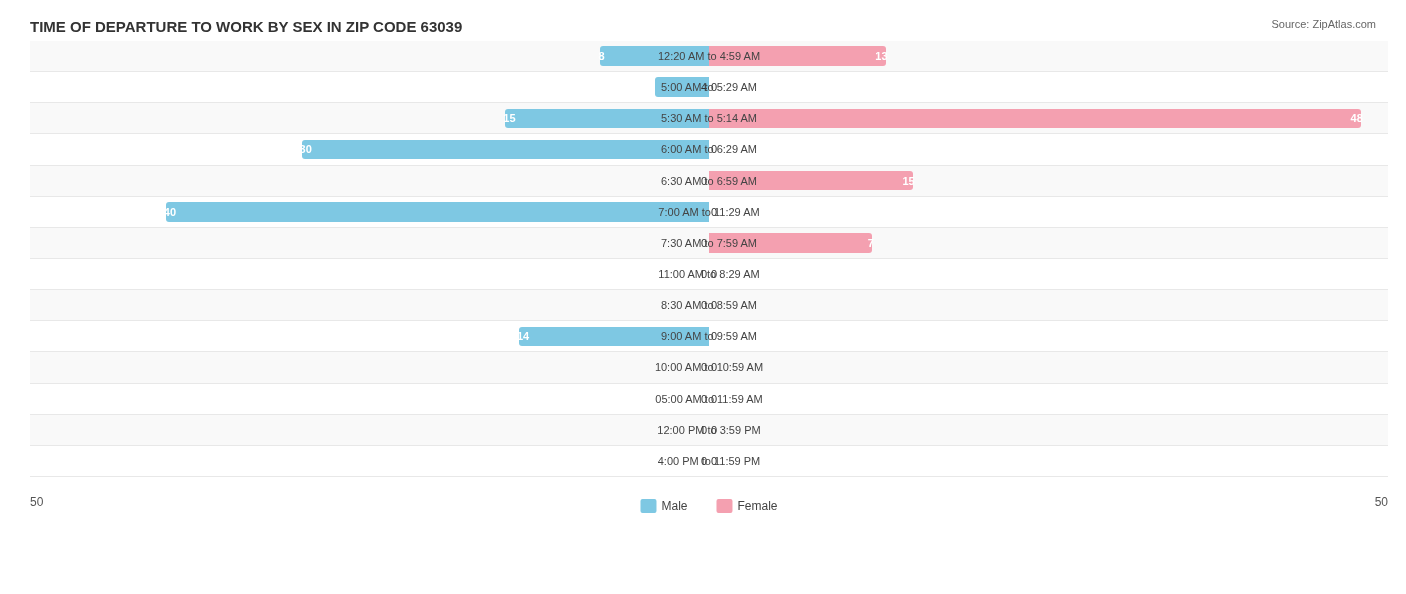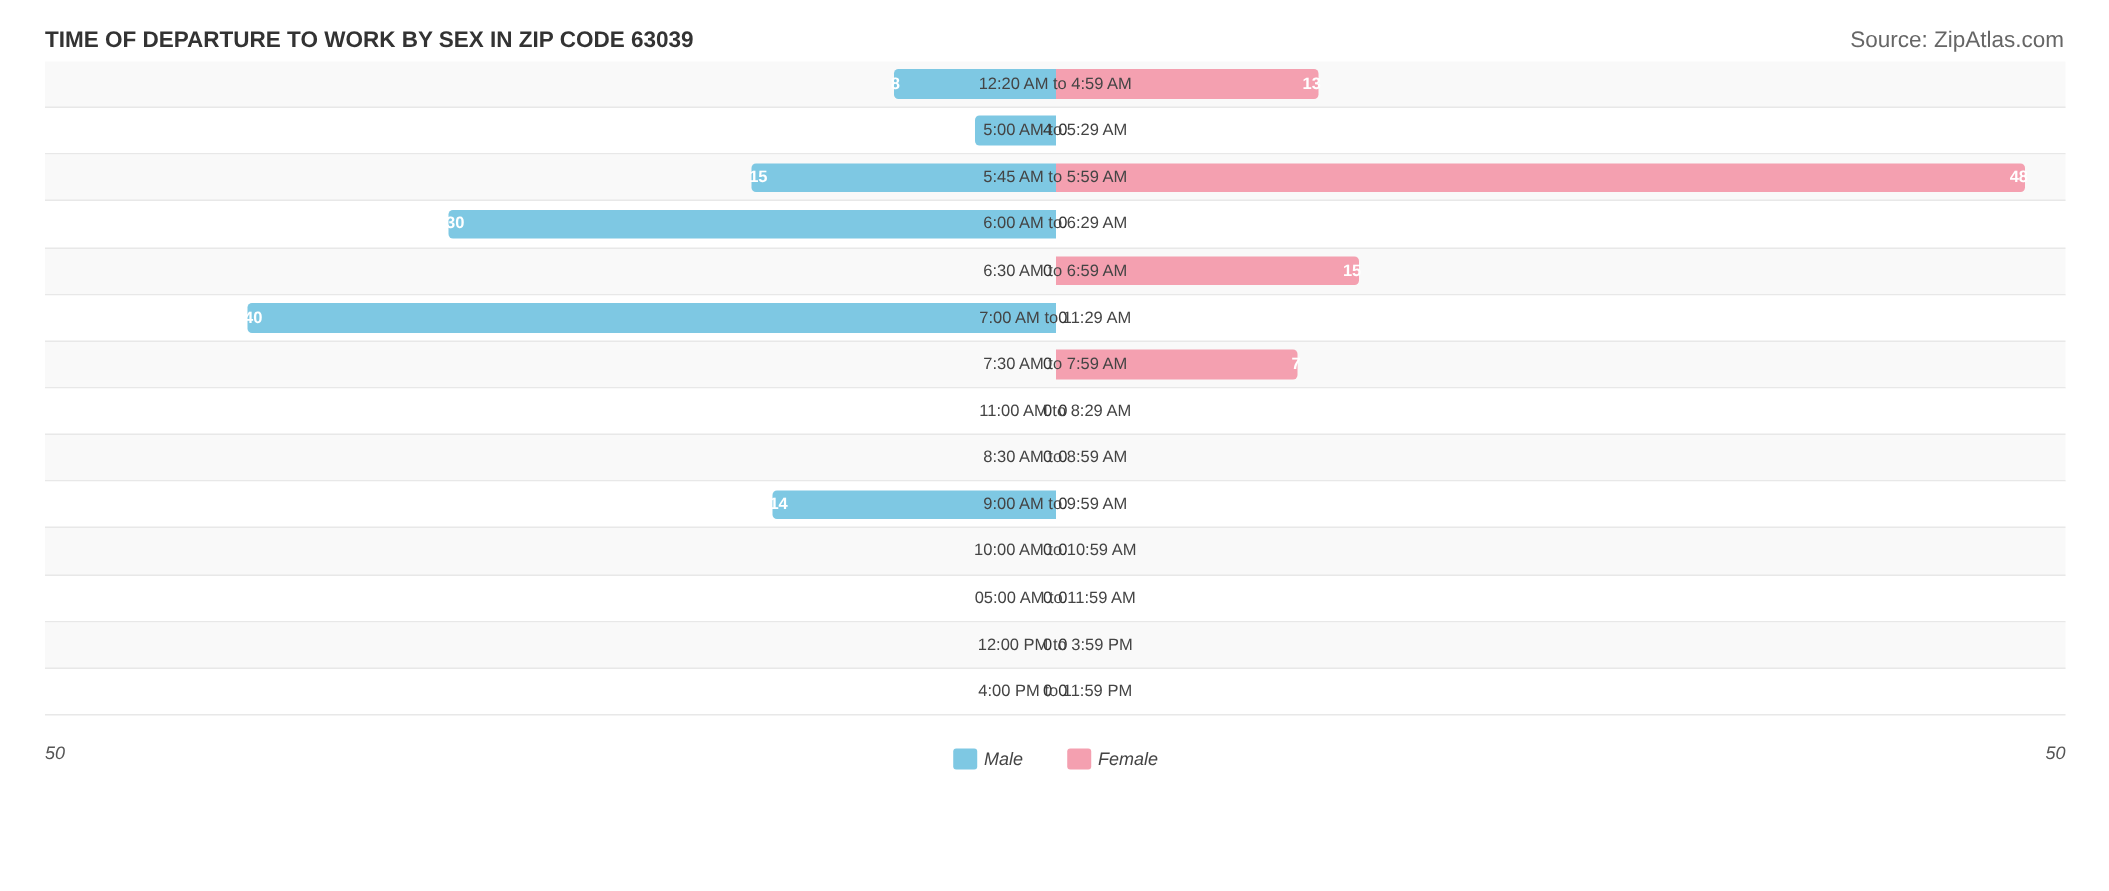--- a/index.html
+++ b/index.html
@@ -6,35 +6,35 @@
     body {
       background: #ffffff;
       font-family: Arial, sans-serif;
       width: 1406px;
       height: 594px;
       overflow: hidden;
     }
     .chart-container {
       width: 1406px;
       height: 594px;
-      padding: 18px 29px 40px 30px;
+      padding: 18px 18px 40px 30px;
       position: relative;
       background: #fff;
     }
     .chart-title {
       font-size: 15px;
       font-weight: bold;
       color: #333;
       margin-bottom: 4px;
     }
     .source-label {
       position: absolute;
       top: 18px;
       right: 30px;
-      font-size: 15px;
+      font-size: 11px;
       color: #666;
     }
     .chart-area {
       position: relative;
       width: 100%;
       height: calc(100% - 60px);
       margin-top: 6px;
     }
     .rows-container {
       position: absolute;
@@ -120,21 +120,20 @@
     }
     .axis-bottom {
       position: absolute;
       bottom: 0;
       left: 0;
       right: 0;
       height: 40px;
       display: flex;
       align-items: flex-start;
       padding-top: 6px;
-      font-style: italic;
     }
     .axis-left-label {
       position: absolute;
       bottom: 8px;
       left: 0;
       font-size: 12px;
       color: #555;
     }
     .axis-right-label {
       position: absolute;
@@ -196,21 +195,21 @@
     <div class="right-section">
       <div class="bar-female" style="width: 0%;"></div>
       <span class="value-female" style="left: 0; margin-left: 2px;">0</span>
     </div>
   </div>
         <div class="bar-row">
     <div class="left-section">
       <div class="bar-male" style="width: 30%;"></div>
       <span class="value-male value-inside" style="right: 30%; margin-right: 2px; transform: translateX(100%);">15</span>
     </div>
-    <span class="label-center">5:45 AM to 5:59 AM</span>
+    <span class="label-center">5:30 AM to 5:14 AM</span>
     <div class="right-section">
       <div class="bar-female" style="width: 96%;"></div>
       <span class="value-female value-inside" style="left: 96%; margin-left: 2px; transform: translateX(-100%);">48</span>
     </div>
   </div>
         <div class="bar-row">
     <div class="left-section">
       <div class="bar-male" style="width: 60%;"></div>
       <span class="value-male value-inside" style="right: 60%; margin-right: 2px; transform: translateX(100%);">30</span>
     </div>

